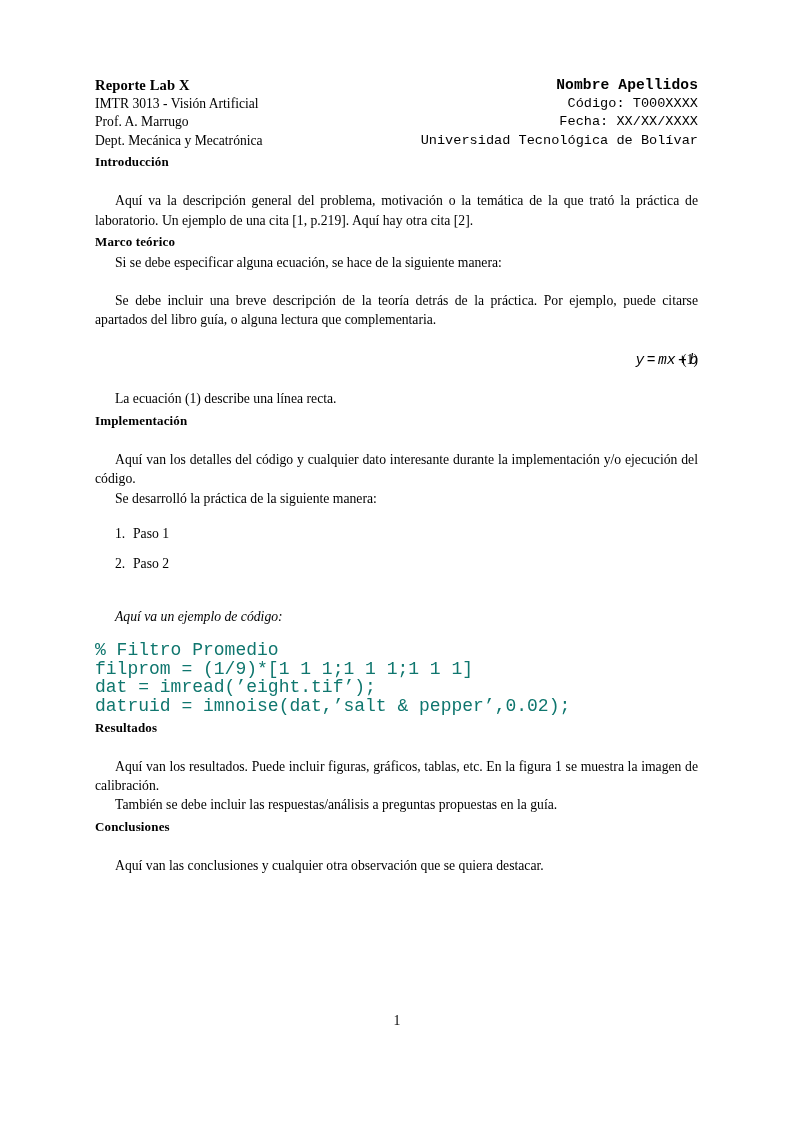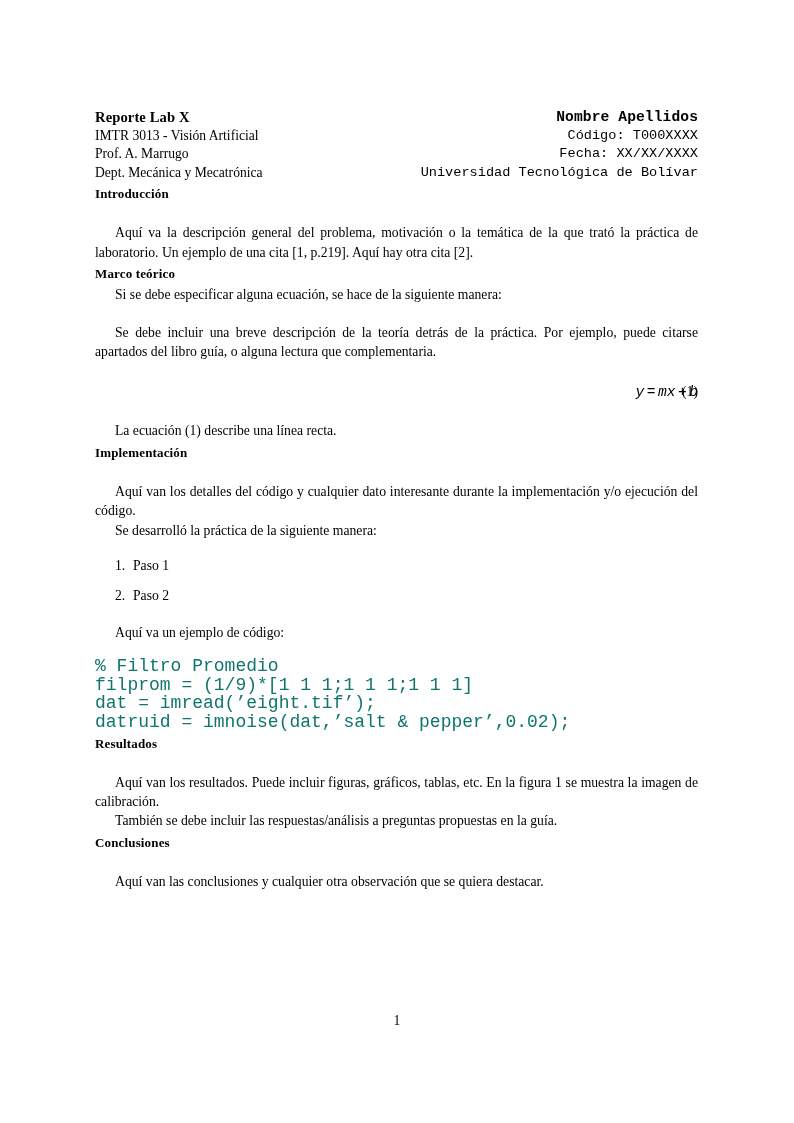--- a/index.html
+++ b/index.html
@@ -20,21 +20,21 @@
     position: absolute;
     left: 0; top: 0;
     width: 794px;
     height: 1123px;
     box-sizing: border-box;
   }
   
   .textblock {
     position: absolute;
     left: 95px;
-    top: 108px;
+    top: 76px;
     width: 603px;
   }
 
   
   .header {
     width: 100%;
     border-collapse: collapse;
     table-layout: fixed;
   }
   .header td {
@@ -72,21 +72,21 @@
     font-size: 13.7px;
     line-height: 19.4px;
     margin: 0;
     padding: 0;
     text-align: justify;
     text-indent: 20px;
     hyphens: none;
   }
   p.first { margin-top: 18px; }
   p.cont  { margin-top: 0; }
-  p.gap   { margin-top: 17px; }
+  p.gap   { margin-top: 33px; font-style: italic; }
 
   
   .equation-row {
     position: relative;
     margin-top: 20px;
     margin-bottom: 18px;
     height: 22px;
   }
   .equation {
     text-align: right;

